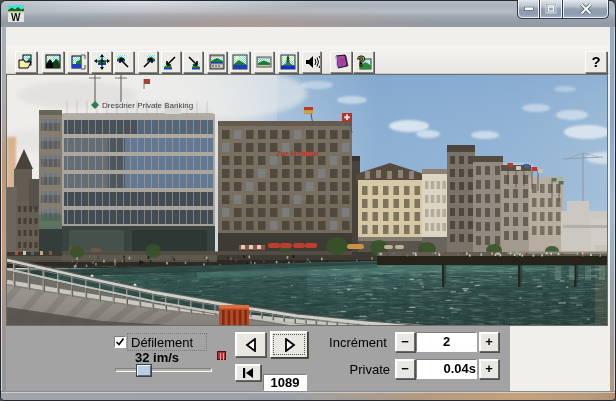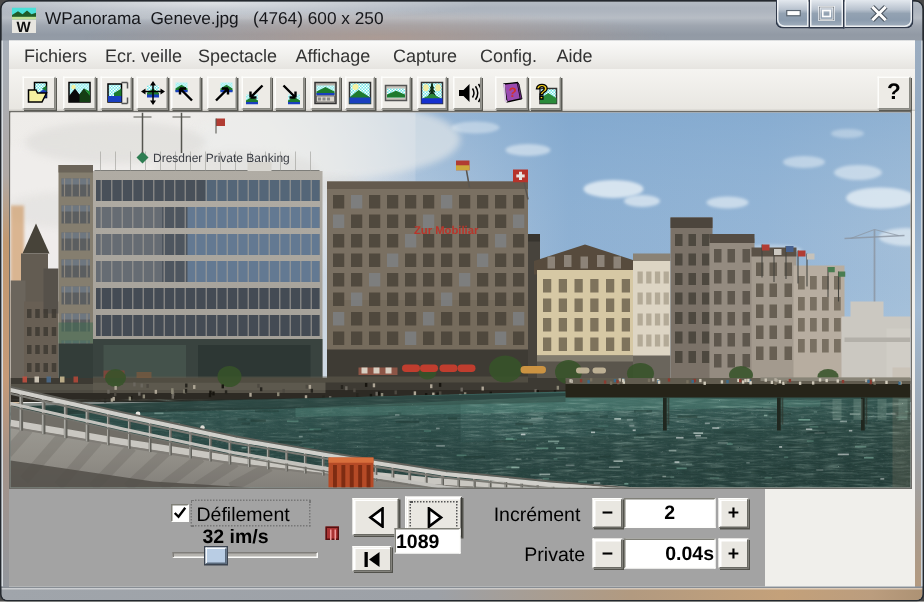--- a/index.html
+++ b/index.html
@@ -58,21 +58,20 @@
  <div class="abs" id="rborder"></div>
  <div class="abs" id="bborder"></div>
 
  <div class="abs" id="ticon"><svg width="16" height="17" viewBox="0 0 16 17">
    <rect x="0" y="0" width="16" height="8" fill="#49e0d8"></rect>
    <path d="M0 5 L4 2.5 L7 4.5 L10 2 L13 4.5 L16 3.5 V8 H0 Z" fill="#1e5c28"></path>
    <rect x="0" y="6.2" width="16" height="1.8" fill="#bfe098"></rect>
    <rect x="0" y="8" width="16" height="9" fill="#e8e6e0"></rect>
    <text x="3" y="16" font-family="Liberation Sans" font-size="10" font-weight="bold" fill="#111">W</text>
  </svg></div>
- <div class="abs" id="title">WPanorama&nbsp; Geneve.jpg&nbsp;&nbsp; (4764) 600 x 250</div>
 
  <div class="abs" id="wbtns">
   <div class="wb" id="wb-min">
         <div class="hl"></div>
         <svg width="10" height="5" viewBox="0 0 10 5">
           <rect x="0.5" y="0.5" width="9" height="3.5" fill="#fdfdfd" stroke="#5a6470" stroke-width="0.8"></rect>
         </svg>
       </div>
   <div class="wb" id="wb-max">
         <div class="hl"></div>
@@ -85,29 +84,20 @@
   <div class="wb" id="wb-cls">
         <div class="hl"></div>
         <svg width="12" height="11" viewBox="0 0 12 11">
           <path d="M1.5 1 L10.5 10 M10.5 1 L1.5 10" stroke="#4a545f" stroke-width="3.4"></path>
           <path d="M1.5 1 L10.5 10 M10.5 1 L1.5 10" stroke="#fdfdfd" stroke-width="2"></path>
         </svg>
       </div>
  </div>
 
  <div class="abs" id="client">
-  <div class="abs" id="menubar">
-   <span style="left:10px">Fichiers</span>
-        <span style="left:64px">Ecr. veille</span>
-   <span style="left:126px">Spectacle</span>
-        <span style="left:191px">Affichage</span>
-   <span style="left:256px">Capture</span>
-        <span style="left:314px">Config.</span>
-   <span style="left:365px">Aide</span>
-  </div>
   <div class="abs" id="toolbar">
 <div class="tbtn" style="left:9px;width:22px">
           <svg width="16" height="16" viewBox="0 0 16 16">
             <defs>
               <pattern id="ck1" width="2" height="2" patternUnits="userSpaceOnUse">
                 <rect width="2" height="2" fill="#6ee8e8"></rect>
                 <rect width="1" height="1" fill="#fff"></rect>
                 <rect x="1" y="1" width="1" height="1" fill="#fff"></rect>
               </pattern>
             </defs>
@@ -1428,21 +1418,21 @@
      <svg width="12" height="14" viewBox="0 0 12 14" style="position:absolute;left:13px;top:6px">
             <path d="M2 1 L10 7 L2 13 Z" fill="#fff" stroke="#000" stroke-width="1.8"></path>
           </svg>
    </div>
    <div class="obtn" style="left:229px;top:38px;width:26px;height:17px">
      <svg width="12" height="10" viewBox="0 0 12 10" style="position:absolute;left:6px;top:3px">
             <rect x="1" y="0" width="2.2" height="10" fill="#000"></rect>
             <path d="M11 0 L4 5 L11 10 Z" fill="#000"></path>
           </svg>
    </div>
-   <div class="sunk bold" style="left:257px;top:26px;width:44px;height:17px;line-height:15px;font-size:13px">1089</div>
+   <div class="sunk bold" style="left:257px;top:48px;width:44px;height:17px;text-align:center;line-height:15px;font-size:13px">1089</div>
    <div class="abs" style="left:320px;top:9px;width:64px;text-align:center">Incrément</div>
    <div class="abs" style="left:333px;top:36px;width:51px;text-align:right">Private</div>
    <div class="obtn" style="left:389px;top:6px;width:20px;height:20px;text-align:center;line-height:17px;font-weight:bold">−</div>
    <div class="sunk bold" style="left:410px;top:6px;width:61px;height:20px;text-align:center;line-height:18px">2</div>
    <div class="obtn" style="left:473px;top:6px;width:20px;height:20px;text-align:center;line-height:17px;font-weight:bold">+</div>
    <div class="obtn" style="left:389px;top:33px;width:20px;height:20px;text-align:center;line-height:17px;font-weight:bold">−</div>
    <div class="sunk bold" style="left:410px;top:33px;width:61px;height:20px;text-align:right;line-height:18px">0.04s</div>
    <div class="obtn" style="left:473px;top:33px;width:20px;height:20px;text-align:center;line-height:17px;font-weight:bold">+</div>
   </div>
  </div>

